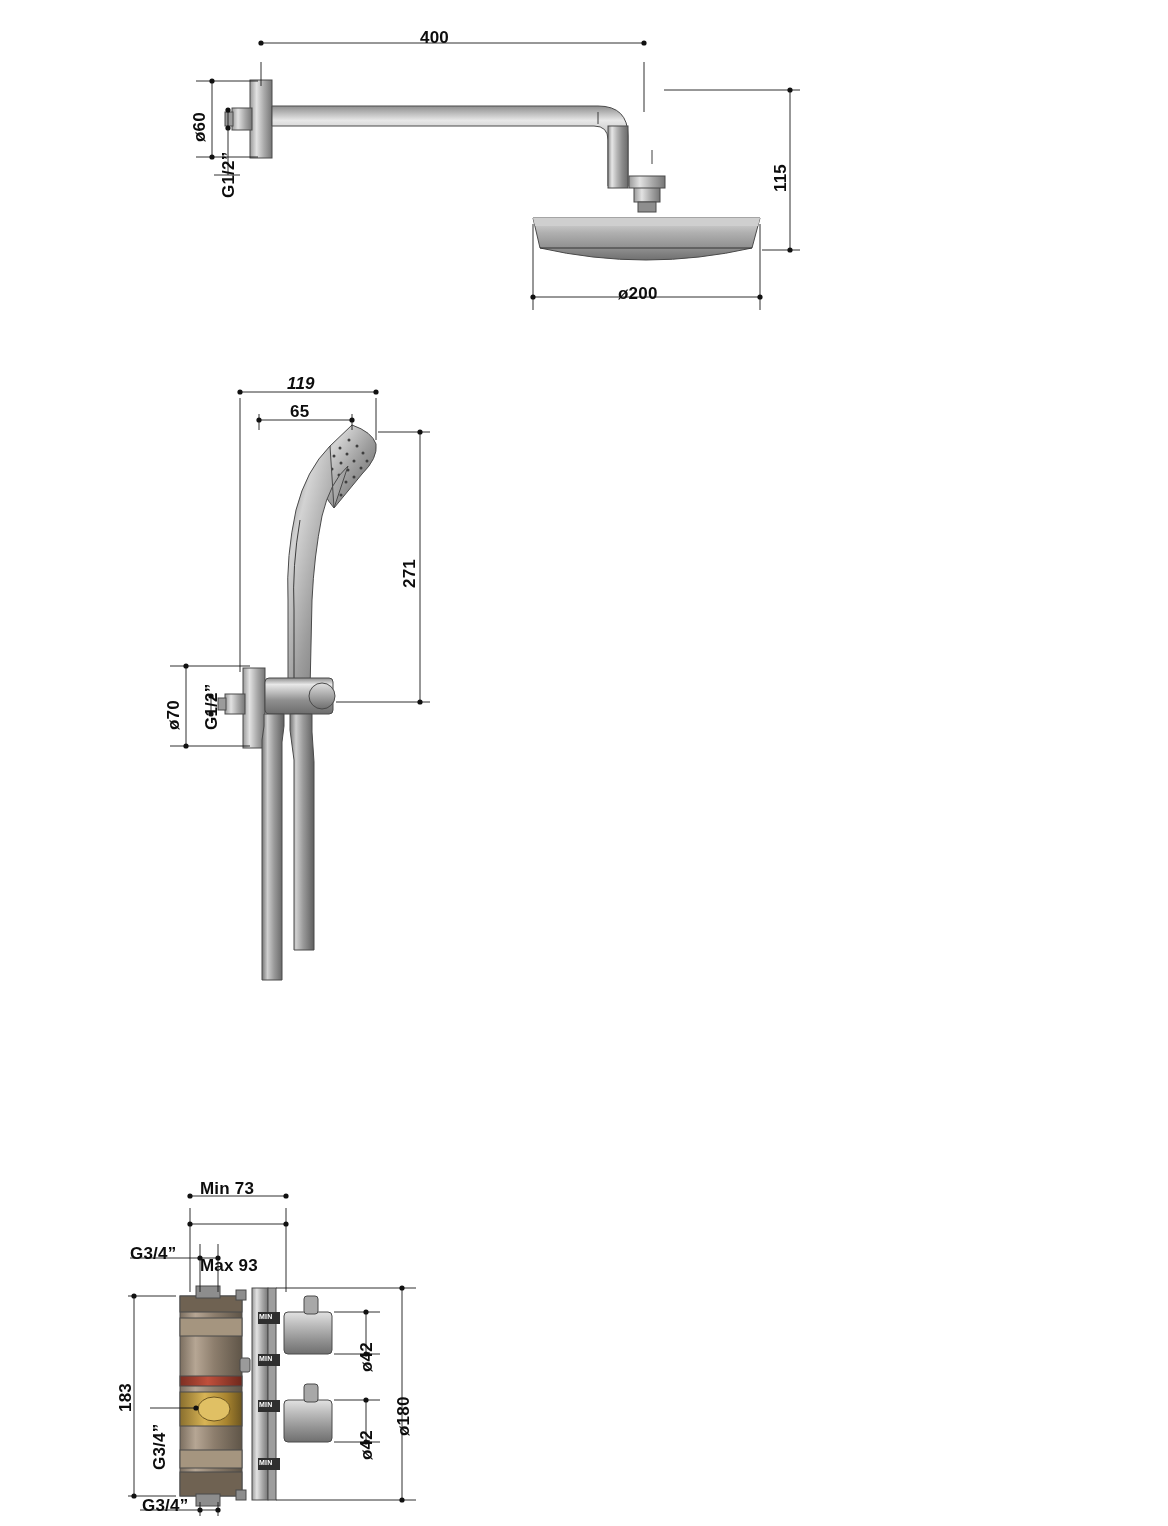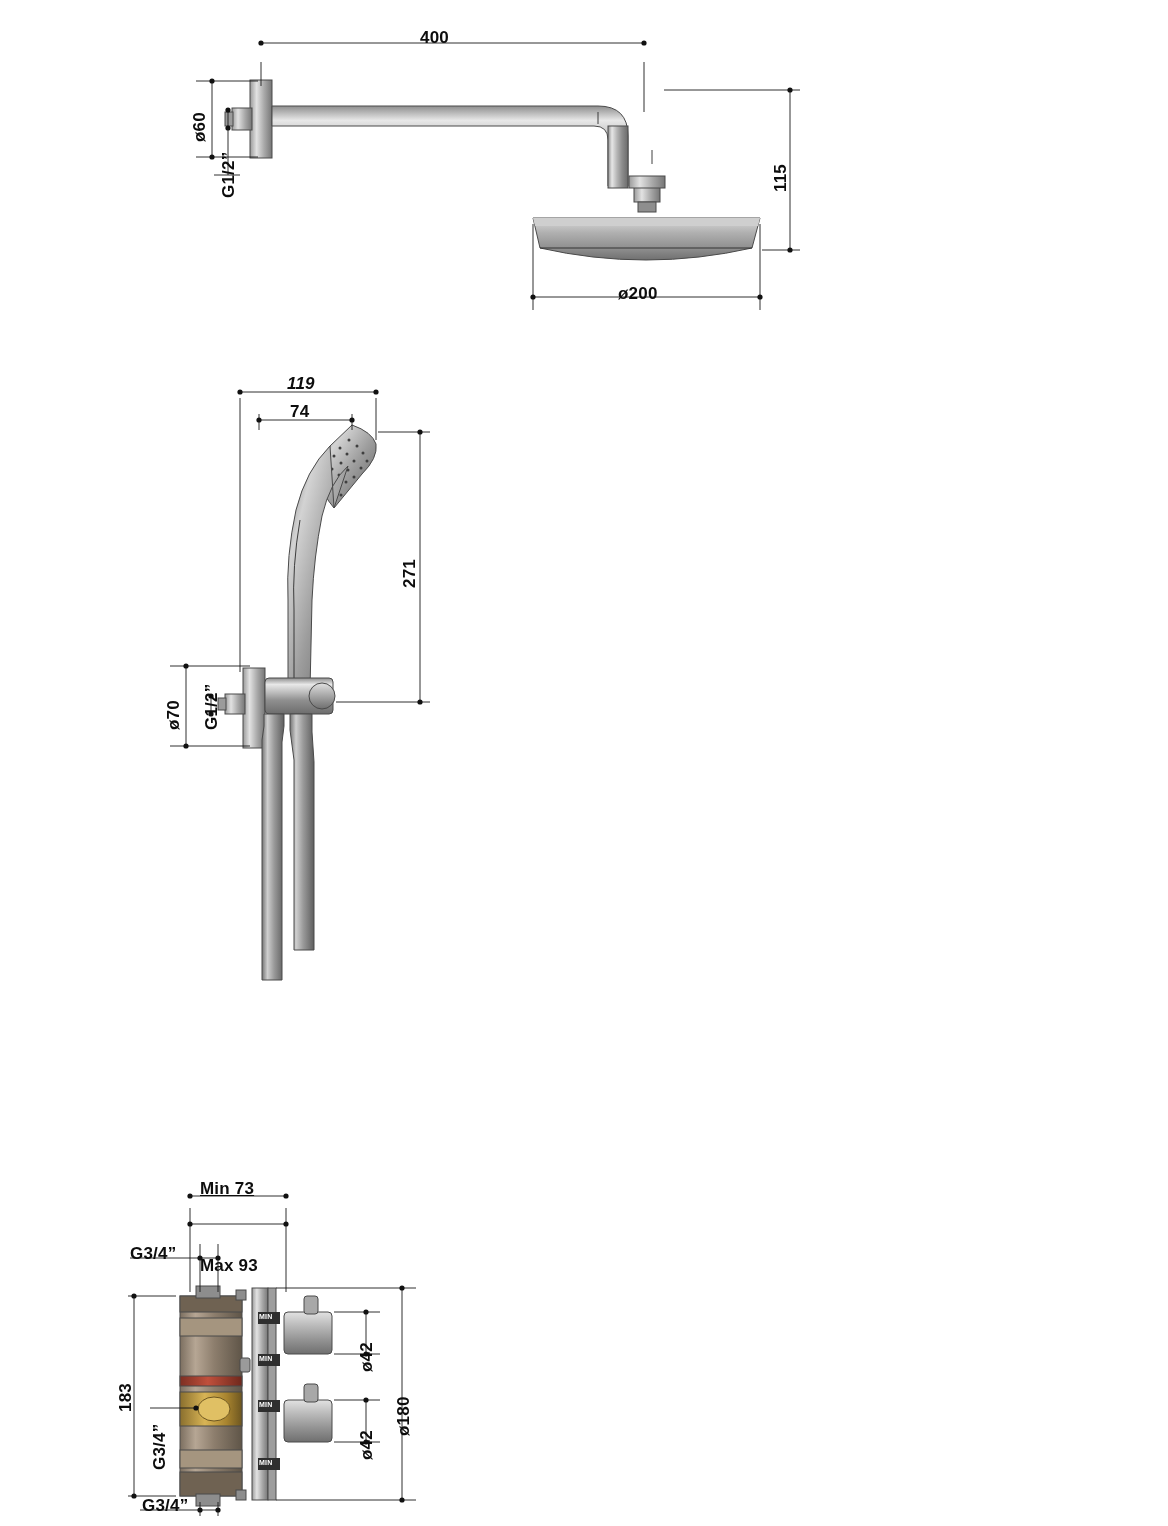--- a/index.html
+++ b/index.html
@@ -337,29 +337,29 @@
   <div class="dim-label rot" style="left:190px; top:142px;">ø60</div>
 
   <div class="dim-label rot" style="left:219px; top:198px;">G1/2”</div>
 
   <div class="dim-label rot" style="left:771px; top:192px;">115</div>
 
   <div class="dim-label" style="left:618px; top:284px;">ø200</div>
 
   <div class="dim-label" style="left:287px; top:374px;font-style:italic;">119</div>
 
-  <div class="dim-label" style="left:290px; top:402px;">74</div>
+  <div class="dim-label" style="left:290px; top:402px;">65</div>
 
   <div class="dim-label rot" style="left:400px; top:588px;">271</div>
 
   <div class="dim-label rot" style="left:164px; top:730px;">ø70</div>
 
   <div class="dim-label rot" style="left:202px; top:730px;">G1/2”</div>
 
-  <div class="dim-label" style="left:200px; top:1179px;text-decoration:underline;">Min  73</div>
+  <div class="dim-label" style="left:200px; top:1179px;">Min  73</div>
 
   <div class="dim-label" style="left:200px; top:1256px;">Max 93</div>
 
   <div class="dim-label" style="left:130px; top:1244px;">G3/4”</div>
 
   <div class="dim-label rot" style="left:116px; top:1412px;">183</div>
 
   <div class="dim-label rot" style="left:150px; top:1470px;">G3/4”</div>
 
   <div class="dim-label" style="left:142px; top:1496px;">G3/4”</div>

